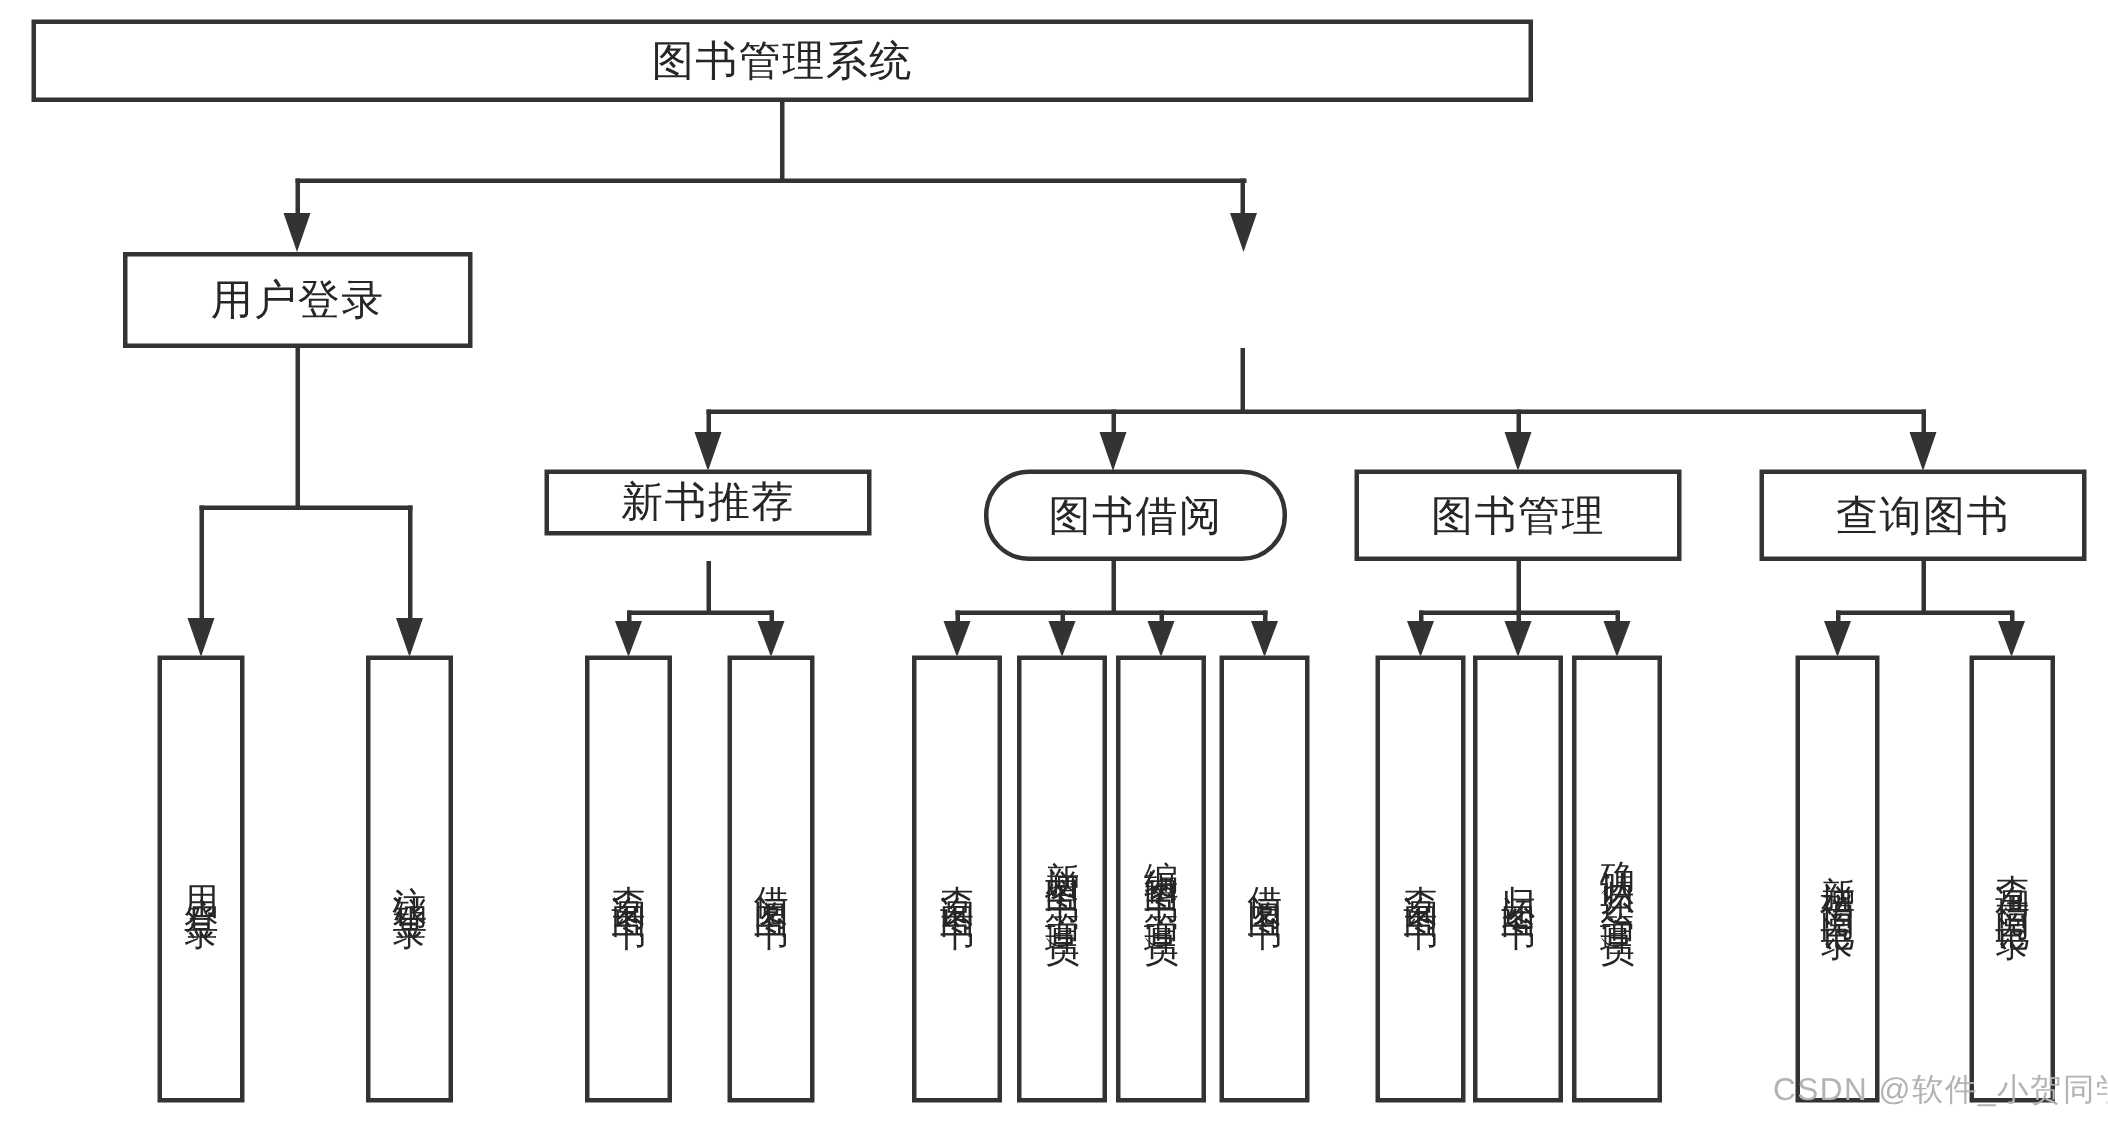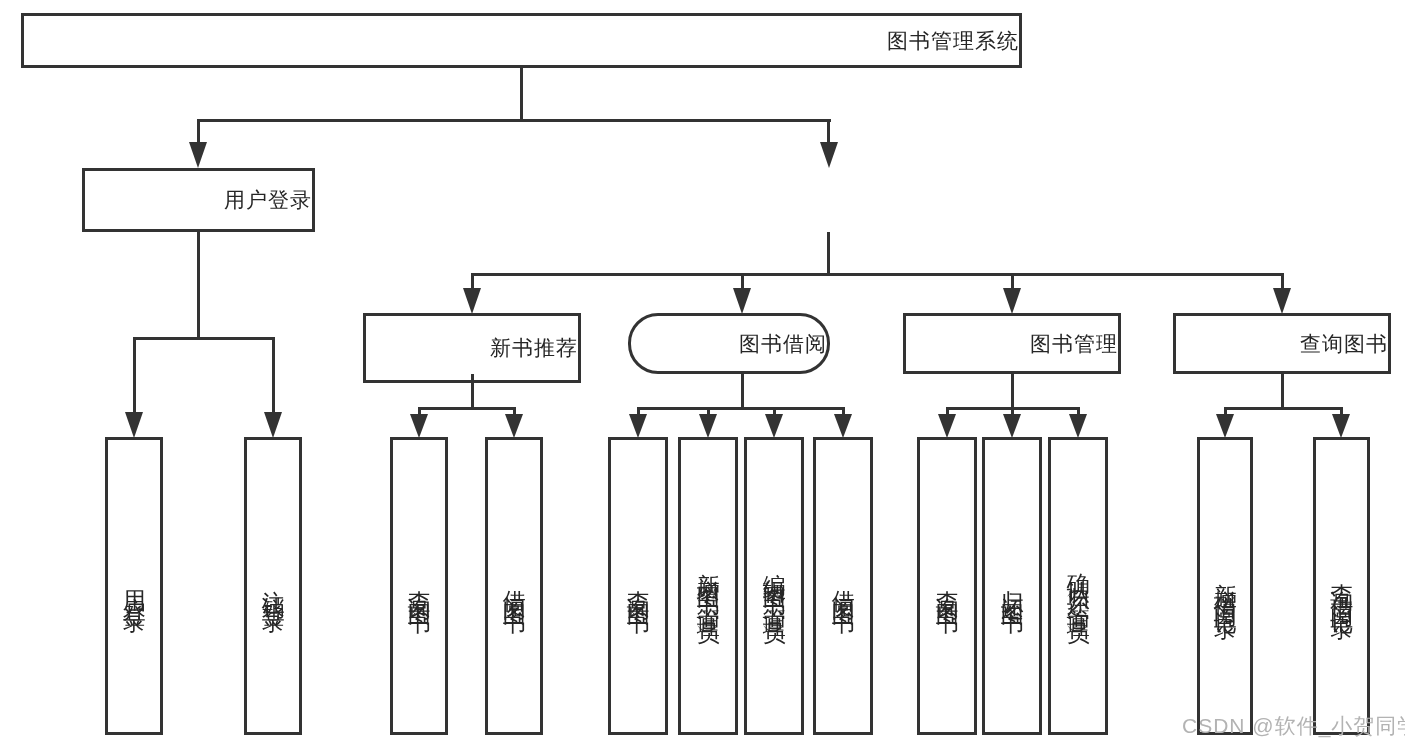--- a/index.html
+++ b/index.html
@@ -15,21 +15,21 @@
   .node {
     position: absolute;
     box-sizing: border-box;
     border: 3px solid #333333;
     background: #ffffff;
     display: flex;
     align-items: center;
     justify-content: center;
     color: #262626;
   }
-  .node-h { font-size: 21px; letter-spacing: 1px; justify-content: flex-end; }
+  .node-h { font-size: 28px; letter-spacing: 1px; }
   .node-v { font-size: 23px; }
   .vtext {
     writing-mode: vertical-rl;
     text-orientation: mixed;
     letter-spacing: 7px;
     line-height: 1.1;
     color: #262626;
   }
   
   .cl { position: absolute; background: #333333; }
@@ -88,24 +88,24 @@
   <div class="cl" style="left:471px; top:273px; width:813px; height:3px;"></div>
   <div class="cl" style="left:471px; top:273px; width:3px; height:18px;"></div>
   <div class="tri" style="left:463px; top:288px;"></div>
   <div class="cl" style="left:741px; top:273px; width:3px; height:18px;"></div>
   <div class="tri" style="left:733px; top:288px;"></div>
   <div class="cl" style="left:1011px; top:273px; width:3px; height:18px;"></div>
   <div class="tri" style="left:1003px; top:288px;"></div>
   <div class="cl" style="left:1281px; top:273px; width:3px; height:18px;"></div>
   <div class="tri" style="left:1273px; top:288px;"></div>
 
-  <div class="node node-h" style="left:363px; top:313px; width:218px; height:70px;">
+  <div class="node node-h" style="left:363px; top:313px; width:218px; height:44px;">
     <span>新书推荐</span>
   </div>
-  <div class="node node-h" style="left:628px; top:313px; width:202px; height:61px;border-radius:30px;">
+  <div class="node node-h" style="left:656px; top:313px; width:202px; height:61px;border-radius:30px;">
     <span>图书借阅</span>
   </div>
   <div class="node node-h" style="left:903px; top:313px; width:218px; height:61px;">
     <span>图书管理</span>
   </div>
   <div class="node node-h" style="left:1173px; top:313px; width:218px; height:61px;">
     <span>查询图书</span>
   </div>
 
   <div class="cl" style="left:471px; top:374px; width:3px; height:34px;"></div>

